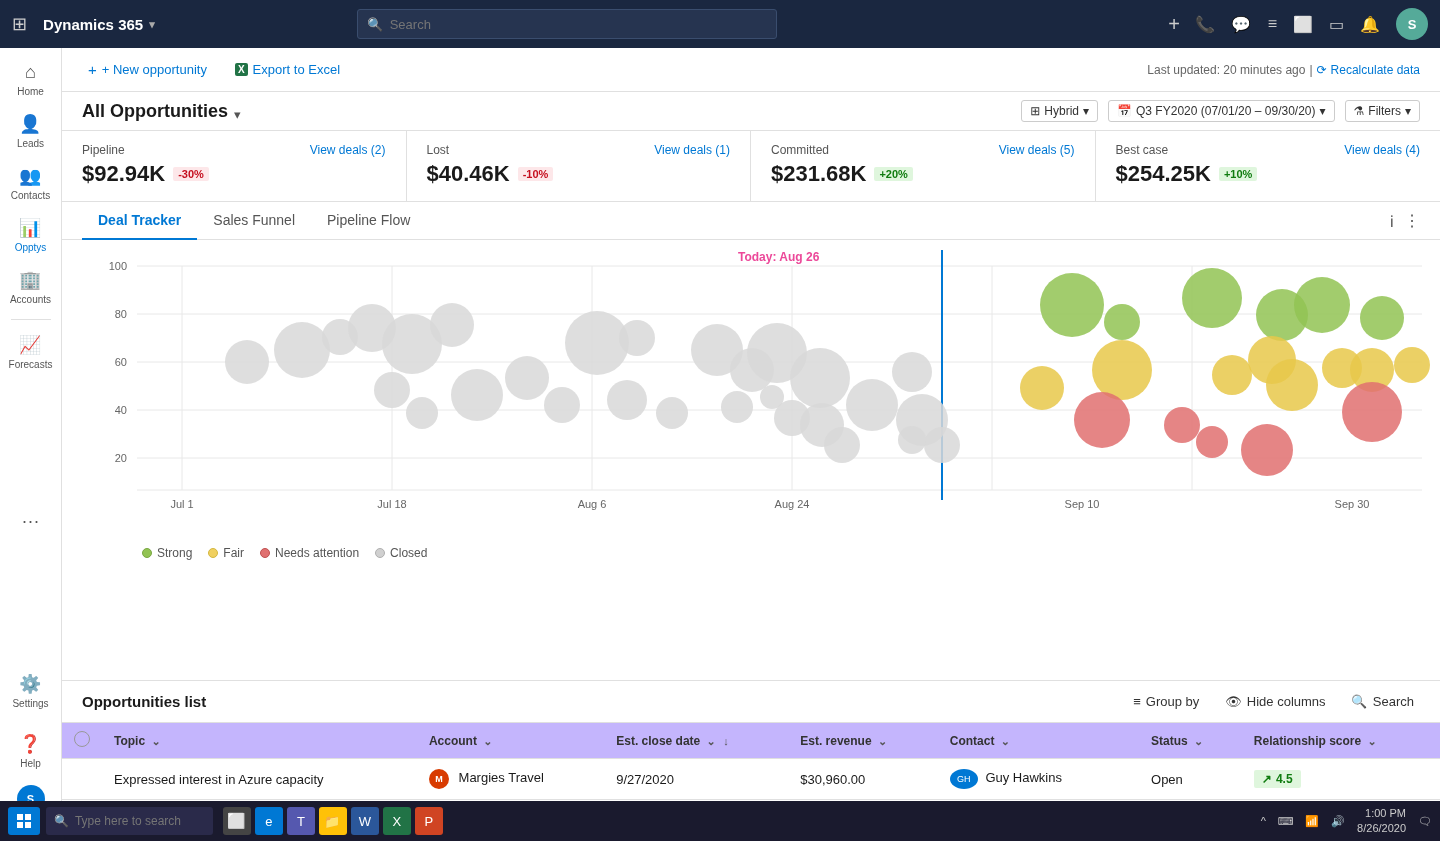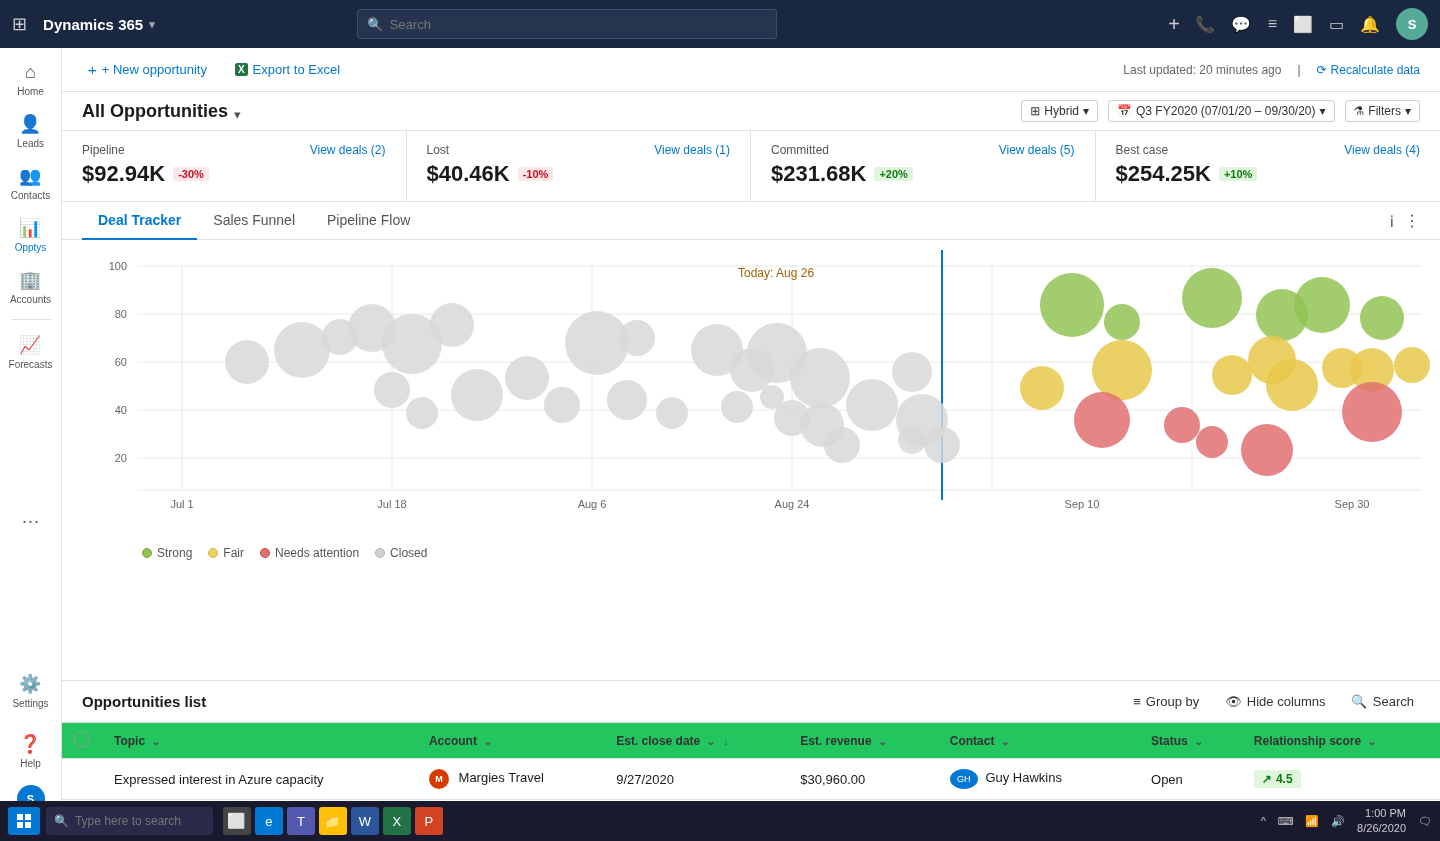--- a/index.html
+++ b/index.html
@@ -60,21 +60,21 @@
     
     .action-bar {
       display: flex; align-items: center; justify-content: space-between;
       padding: 8px 20px; border-bottom: 1px solid #e0e0e0; background: #fff; min-height: 44px;
     }
     .action-bar-left { display: flex; align-items: center; gap: 16px; }
     .action-btn {
       display: flex; align-items: center; gap: 5px;
       font-size: 13px; color: #0078d4; cursor: pointer; border: none; background: none; padding: 4px 6px;
     }
-    .action-bar-right { display: flex; align-items: center; gap: 16px; font-size: 12px; color: #666; }
+    .action-bar-right { display: flex; align-items: center; gap: 4px; font-size: 12px; color: #666; }
     .recalc-btn {
       display: flex; align-items: center; gap: 4px; color: #0078d4; cursor: pointer; font-size: 12px;
     }
 
     
     .filter-bar {
       display: flex; align-items: center; justify-content: space-between;
       padding: 8px 20px; border-bottom: 1px solid #e0e0e0; background: #fff;
     }
     .filter-bar-left { display: flex; align-items: flex-end; gap: 6px; }
@@ -117,22 +117,22 @@
     .tab.active { color: #0078d4; border-bottom-color: #0078d4; font-weight: 600; }
     .tabs-actions { display: flex; gap: 10px; align-items: center; }
     .tab-action-btn { background: none; border: none; cursor: pointer; color: #555; font-size: 16px; }
 
     
     .chart-container {
       padding: 10px 20px 0; background: #fff; position: relative;
       flex: 1; overflow: hidden;
     }
     .chart-today-label {
-      position: absolute; font-size: 12px; font-weight: 400; color: #a16207;
-      top: 10px; left: 676px; margin-top: 16px;
+      position: absolute; font-size: 12px; font-weight: 700; color: #ec4899;
+      top: 10px; left: 676px;
     }
     .chart-legend {
       display: flex; align-items: center; gap: 16px;
       padding: 6px 0 4px 60px; font-size: 12px; color: #555;
     }
     .legend-item { display: flex; align-items: center; gap: 5px; }
     .legend-dot { width: 10px; height: 10px; border-radius: 50%; }
     .legend-dot.strong { background: #92c353; border: 1px solid #7aa843; }
     .legend-dot.fair { background: #f0d060; border: 1px solid #d4b840; }
     .legend-dot.needs { background: #e07070; border: 1px solid #c05050; }
@@ -148,21 +148,21 @@
     .opp-list-actions { display: flex; gap: 14px; align-items: center; }
     .opp-action-btn {
       display: flex; align-items: center; gap: 5px; font-size: 13px;
       color: #333; cursor: pointer; border: none; background: none; padding: 3px 6px;
     }
 
     
     .opp-table { width: 100%; border-collapse: collapse; font-size: 13px; }
     .opp-table th {
       text-align: left; padding: 8px 12px; font-size: 12px; font-weight: 600;
-      color: #333; border-bottom: 1px solid #e0e0e0; background: #22c55e;
+      color: #333; border-bottom: 1px solid #e0e0e0; background: #c4b5fd;
       white-space: nowrap; cursor: pointer; user-select: none;
     }
     .opp-table td { padding: 10px 12px; border-bottom: 1px solid #e0e0e0; color: #1a1a1a; vertical-align: middle; }
     .col-check { width: 40px; text-align: center; }
     .account-logo {
       width: 20px; height: 20px; border-radius: 50%; background: #d83b01;
       display: inline-flex; align-items: center; justify-content: center;
       color: #fff; font-size: 9px; font-weight: 700; margin-right: 6px; vertical-align: middle;
     }
     .score-badge {

